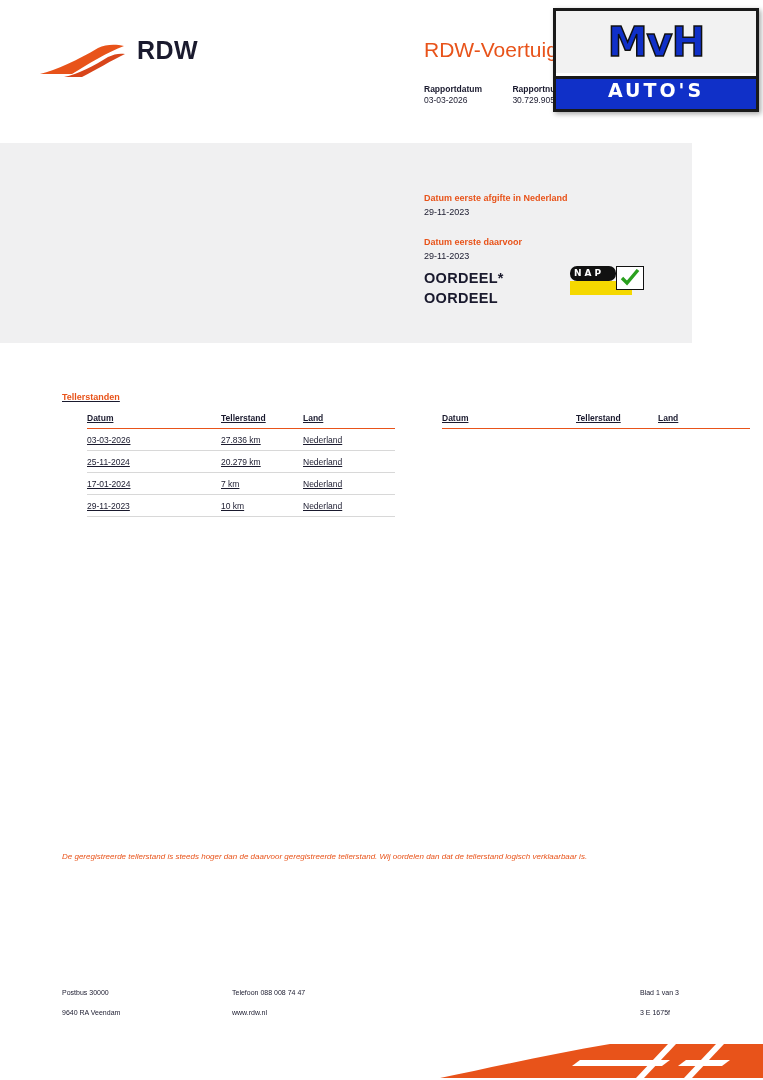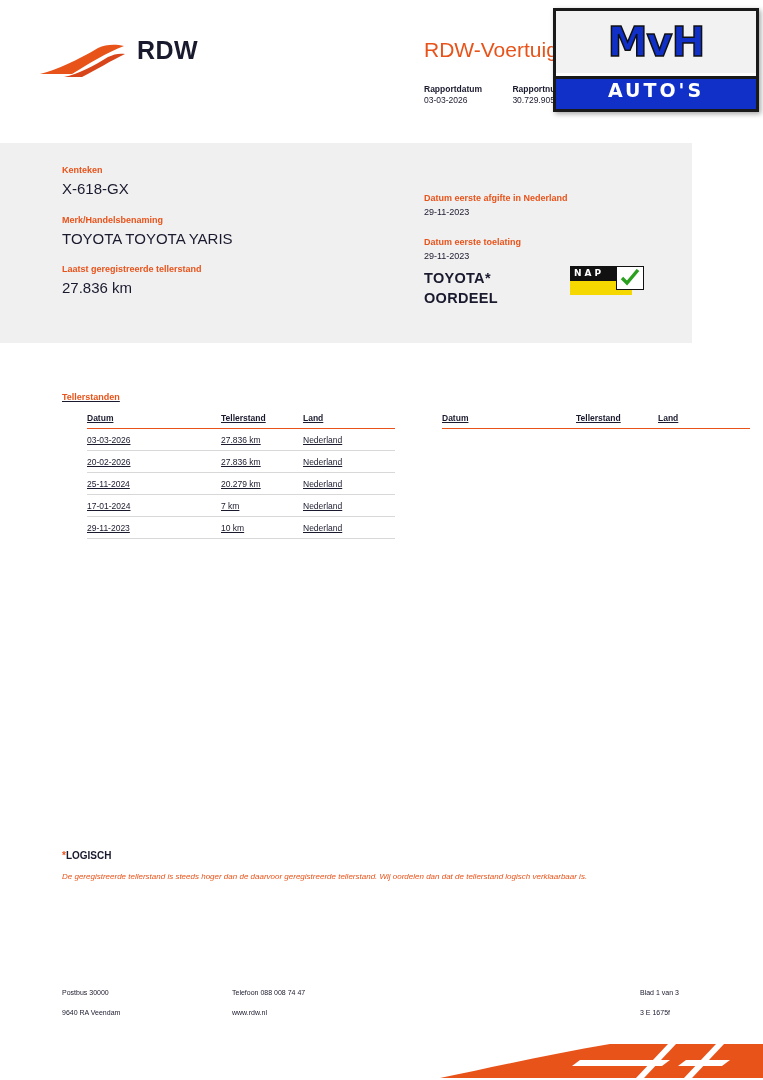--- a/index.html
+++ b/index.html
@@ -171,20 +171,21 @@
     left: 570px;
     top: 123px;
     width: 72px;
     height: 30px;
   }
   .nap-top {
     position: absolute;
     left: 0; top: 0;
     width: 46px; height: 15px;
     background: #111;
+    border-radius: 7px;
   }
   .nap-top span {
     color: #fff;
     font-size: 9px;
     font-weight: bold;
     letter-spacing: 3px;
     line-height: 15px;
     padding-left: 4px;
     display:block;
     font-family: "DejaVu Sans", sans-serif;
@@ -326,41 +327,31 @@
         <div class="mvh-text">MvH</div>
       </div>
       <div class="mvh-bottom">
         <div class="mvh-sub">AUTO'S</div>
       </div>
     </div>
   </div>
 
   <div class="summary">
 
-    <div class="sum-left">
-      <p class="field-label">Kenteken</p>
-      <p class="field-value">X-618-GX</p>
-
-      <p class="field-label">Merk/Handelsbenaming</p>
-      <p class="field-value wrap">TOYOTA TOYOTA YARIS</p>
-
-      <p class="field-label">Laatst geregistreerde tellerstand</p>
-      <p class="field-value">27.836 km</p>
-    </div>
 
     <div class="sum-right">
       <p class="field-label">Datum eerste afgifte in Nederland</p>
       <p class="field-value small">29-11-2023</p>
 
-      <p class="field-label">Datum eerste toelating</p>
+      <p class="field-label">Datum eerste daarvoor</p>
       <p class="field-value small">29-11-2023</p>
     </div>
 
     <div class="verdict">
-      <div>TOYOTA*</div>
+      <div>OORDEEL*</div>
       <div>OORDEEL</div>
     </div>
 
     <div class="nap">
       <div class="nap-bottom"></div>
       <div class="nap-top">
         <span>NAP</span>
       </div>
       <div class="nap-check">
         <svg width="20" height="18" viewBox="0 0 20 18" xmlns="http://www.w3.org/2000/svg">
@@ -387,25 +378,20 @@
             <th class="land">Land</th>
           </tr>
         </thead>
         <tbody>
           <tr>
             <td>03-03-2026</td>
             <td class="num">27.836 km</td>
             <td class="land">Nederland</td>
           </tr>
           <tr>
-            <td>20-02-2026</td>
-            <td class="num">27.836 km</td>
-            <td class="land">Nederland</td>
-          </tr>
-          <tr>
             <td>25-11-2024</td>
             <td class="num">20.279 km</td>
             <td class="land">Nederland</td>
           </tr>
           <tr>
             <td>17-01-2024</td>
             <td class="num">7 km</td>
             <td class="land">Nederland</td>
           </tr>
           <tr>
@@ -428,23 +414,20 @@
             <th class="num">Tellerstand</th>
             <th class="land">Land</th>
           </tr>
         </thead>
         <tbody></tbody>
       </table>
     </div>
   </div>
 
   <div class="footnote">
-    <div class="footnote-title">
-      <span class="star">*</span><span>LOGISCH</span>
-    </div>
     <div class="footnote-body">De geregistreerde tellerstand is steeds hoger dan de daarvoor geregistreerde tellerstand. Wij oordelen dan dat de tellerstand logisch verklaarbaar is.</div>
   </div>
 
   <div class="footer">
     <div class="f-col f-a">
       <div class="f-line">Postbus 30000</div>
       <div class="f-line">9640 RA Veendam</div>
     </div>
     <div class="f-col f-b">
       <div class="f-line">Telefoon 088 008 74 47</div>

